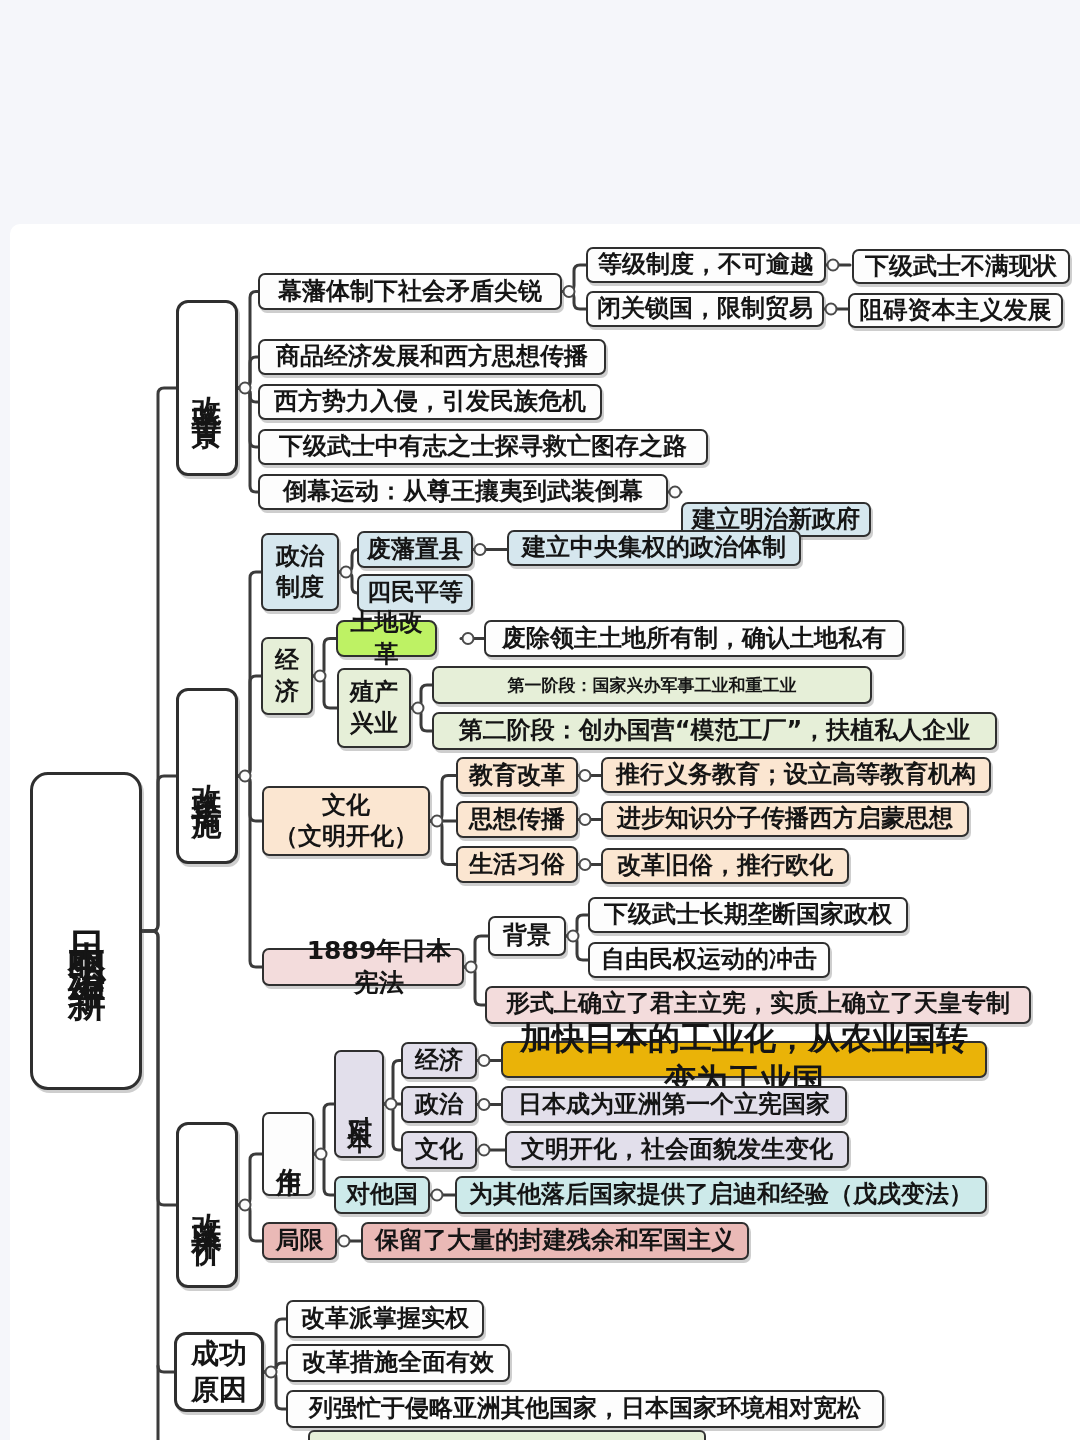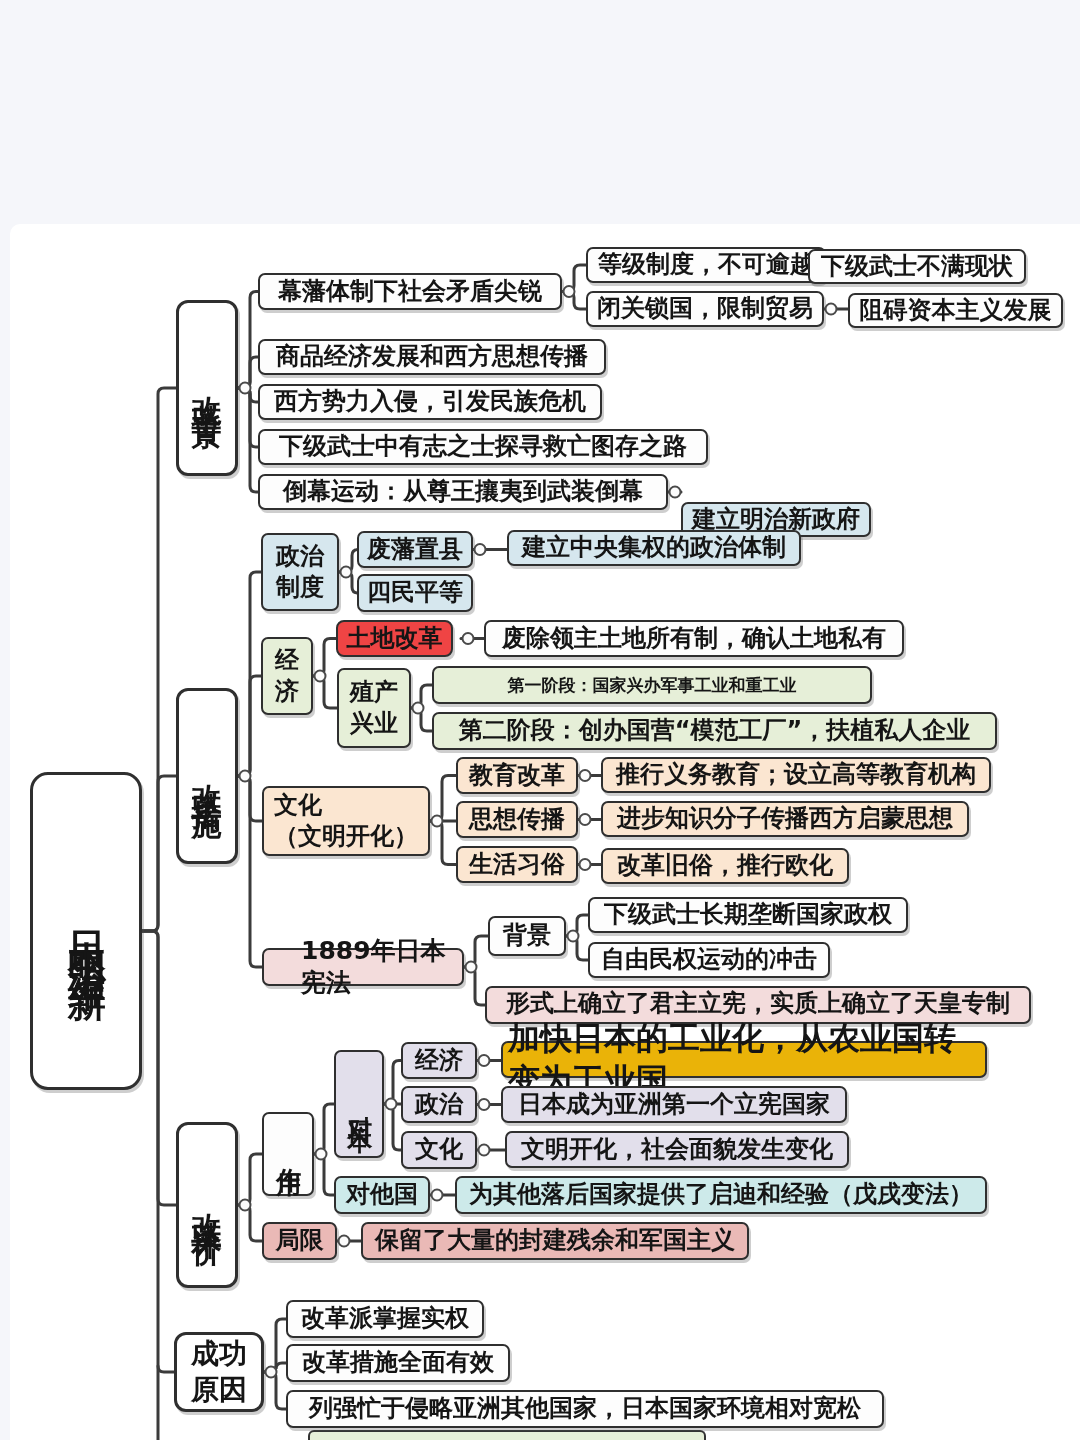--- a/index.html
+++ b/index.html
@@ -3,21 +3,21 @@
 <meta charset="utf-8">
 <style>
   html,body{margin:0;padding:0;}
   body{background:#f5f6fa;font-family:"DejaVu Sans","Liberation Sans",sans-serif;}
   #stage{position:relative;width:1080px;height:1440px;background:#f5f6fa;overflow:hidden;}
   #canvas-bg{position:absolute;left:10px;top:224px;width:1070px;height:1216px;background:#ffffff;border-radius:10px 0 0 0;}
   #wires{position:absolute;left:0;top:0;width:1080px;height:1440px;}
   #wires path{fill:none;stroke:#3b3b3b;stroke-width:3;stroke-linecap:round;}
   #wires circle{fill:#fcfcfc;stroke:#4a4a4a;stroke-width:2;}
   .node{position:absolute;box-sizing:border-box;display:flex;align-items:center;justify-content:center;
-        border:2.5px solid #2f2f2f;border-radius:7px;background:#fdfdfd;color:#151515;
+        text-align:center;border:2.5px solid #2f2f2f;border-radius:7px;background:#fdfdfd;color:#151515;
         font-weight:600;line-height:1.3;white-space:pre-line;padding:1px 5px;
         box-shadow:2px 3px 0 rgba(80,80,80,.28);}
   .node.branch{border-width:3px;border-radius:12px;font-weight:700;}
   .node.central{border-width:3.5px;border-radius:18px;font-weight:700;}
   .node.vert{writing-mode:vertical-rl;text-orientation:upright;}
   #partial-node-bottom{position:absolute;left:308px;top:1430px;width:398px;height:10px;box-sizing:border-box;
         background:#e6efd8;border:2px solid #333;border-bottom:none;border-radius:6px 6px 0 0;}
 </style>
 </head>
 <body>
@@ -103,37 +103,37 @@
       <path d="M 264 1372 H 270 Q 276 1372 276 1366 V 1369 Q 276 1363 282 1363 H 286"></path>
       <path d="M 264 1372 H 270 Q 276 1372 276 1378 V 1403 Q 276 1409 282 1409 H 286"></path>
       <circle cx="271" cy="1372" r="5.5"></circle>
     </svg>
 
   <div id="partial-node-bottom"></div>
 <div class="node central vert" style="left: 30px; top: 772px; width: 112px; height: 318px; font-size: 38px; letter-spacing: 10px; background: rgb(255, 255, 255);">日本明治维新</div>
     <div class="node branch vert" style="left: 176px; top: 300px; width: 62px; height: 176px; font-size: 30px; letter-spacing: 8px; background: rgb(255, 255, 255);">改革背景</div>
     <div class="node plain" style="left: 258px; top: 273px; width: 304px; height: 37px; font-size: 24px; background: rgb(253, 253, 253);">幕藩体制下社会矛盾尖锐</div>
     <div class="node plain" style="left: 586px; top: 247px; width: 240px; height: 36px; font-size: 24px; background: rgb(253, 253, 253);">等级制度，不可逾越</div>
-    <div class="node plain" style="left: 808px; top: 249px; width: 218px; height: 35px; font-size: 24px; background: rgb(253, 253, 253);">下级武士不满现状</div>
+    <div class="node plain" style="left: 852px; top: 249px; width: 218px; height: 35px; font-size: 24px; background: rgb(253, 253, 253);">下级武士不满现状</div>
     <div class="node plain" style="left: 586px; top: 291px; width: 238px; height: 36px; font-size: 24px; background: rgb(253, 253, 253);">闭关锁国，限制贸易</div>
     <div class="node plain" style="left: 848px; top: 293px; width: 215px; height: 35px; font-size: 24px; background: rgb(253, 253, 253);">阻碍资本主义发展</div>
     <div class="node plain" style="left: 258px; top: 339px; width: 348px; height: 36px; font-size: 24px; background: rgb(253, 253, 253);">商品经济发展和西方思想传播</div>
     <div class="node plain" style="left: 258px; top: 384px; width: 344px; height: 36px; font-size: 24px; background: rgb(253, 253, 253);">西方势力入侵，引发民族危机</div>
     <div class="node plain" style="left: 258px; top: 429px; width: 450px; height: 36px; font-size: 24px; background: rgb(253, 253, 253);">下级武士中有志之士探寻救亡图存之路</div>
     <div class="node plain" style="left: 258px; top: 474px; width: 410px; height: 36px; font-size: 24px; background: rgb(253, 253, 253);">倒幕运动：从尊王攘夷到武装倒幕</div>
     <div class="node blue" style="left: 681px; top: 502px; width: 190px; height: 35px; font-size: 24px; background: rgb(214, 231, 238);">建立明治新政府</div>
     <div class="node branch vert" style="left: 176px; top: 688px; width: 62px; height: 176px; font-size: 30px; letter-spacing: 8px; background: rgb(255, 255, 255);">改革措施</div>
     <div class="node blue" style="left: 261px; top: 533px; width: 78px; height: 78px; font-size: 24px; background: rgb(214, 231, 238);">政治
 制度</div>
     <div class="node blue" style="left: 357px; top: 531px; width: 116px; height: 37px; font-size: 24px; background: rgb(214, 231, 238);">废藩置县</div>
     <div class="node blue" style="left: 507px; top: 530px; width: 294px; height: 36px; font-size: 24px; background: rgb(214, 231, 238);">建立中央集权的政治体制</div>
     <div class="node blue" style="left: 357px; top: 574px; width: 116px; height: 38px; font-size: 24px; background: rgb(214, 231, 238);">四民平等</div>
     <div class="node green" style="left: 261px; top: 637px; width: 52px; height: 78px; font-size: 24px; background: rgb(230, 239, 216);">经
 济</div>
-    <div class="node plain" style="left: 336px; top: 620px; width: 117px; height: 37px; font-size: 24px; background: #ef4444; border-radius: 8px;">土地改革</div>
+    <div class="node plain" style="left: 336px; top: 620px; width: 101px; height: 37px; font-size: 24px; background: #bef264; border-radius: 8px;">土地改革</div>
     <div class="node plain" style="left: 484px; top: 620px; width: 420px; height: 37px; font-size: 24px; background: rgb(253, 253, 253);">废除领主土地所有制，确认土地私有</div>
     <div class="node green" style="left: 337px; top: 668px; width: 74px; height: 80px; font-size: 24px; background: rgb(230, 239, 216);">殖产
 兴业</div>
     <div class="node green" style="left: 432px; top: 666px; width: 440px; height: 38px; font-size: 17px; background: rgb(230, 239, 216);">第一阶段：国家兴办军事工业和重工业</div>
     <div class="node green" style="left: 432px; top: 712px; width: 565px; height: 38px; font-size: 24px; background: rgb(230, 239, 216);">第二阶段：创办国营“模范工厂”，扶植私人企业</div>
     <div class="node peach" style="left: 262px; top: 786px; width: 168px; height: 70px; font-size: 24px; background: rgb(251, 230, 209);">文化
 （文明开化）</div>
     <div class="node peach" style="left: 456px; top: 757px; width: 122px; height: 37px; font-size: 24px; background: rgb(251, 230, 209);">教育改革</div>
     <div class="node peach" style="left: 601px; top: 757px; width: 390px; height: 36px; font-size: 24px; background: rgb(251, 230, 209);">推行义务教育；设立高等教育机构</div>
     <div class="node peach" style="left: 456px; top: 801px; width: 122px; height: 37px; font-size: 24px; background: rgb(251, 230, 209);">思想传播</div>

